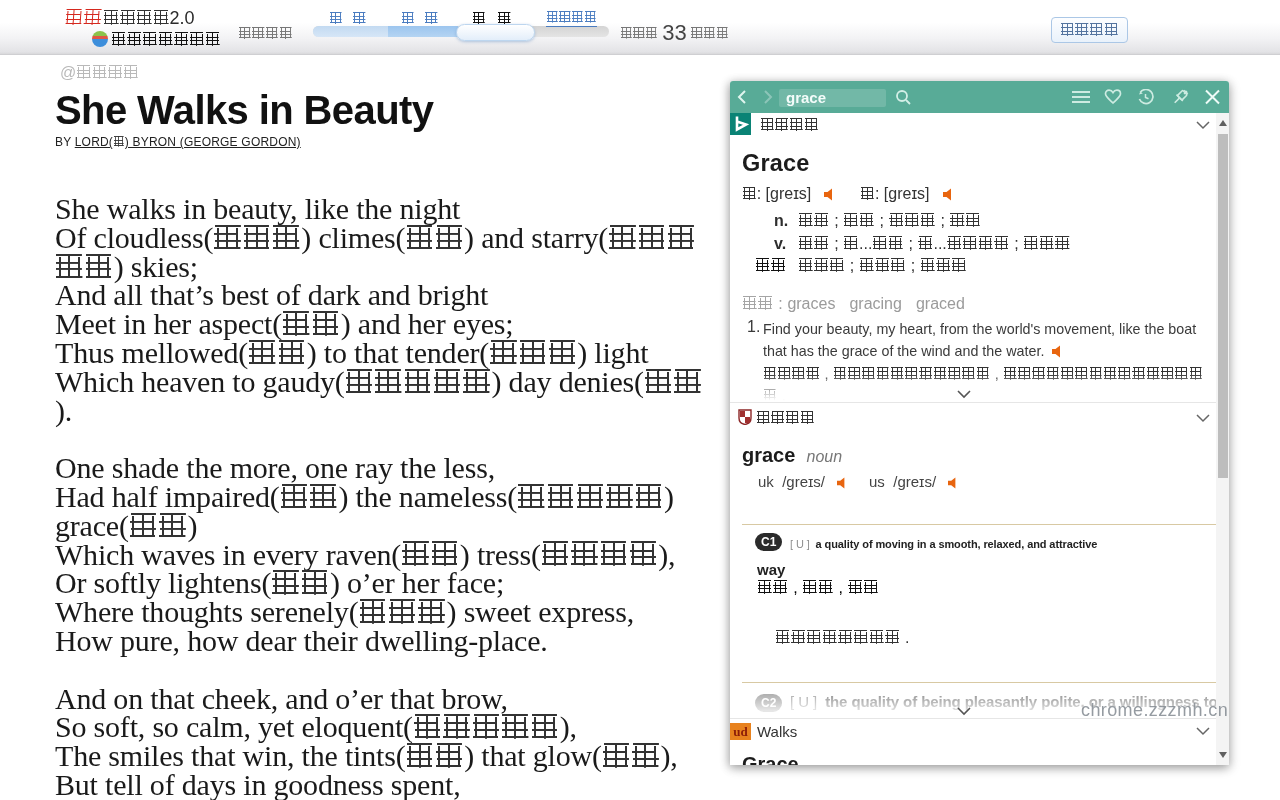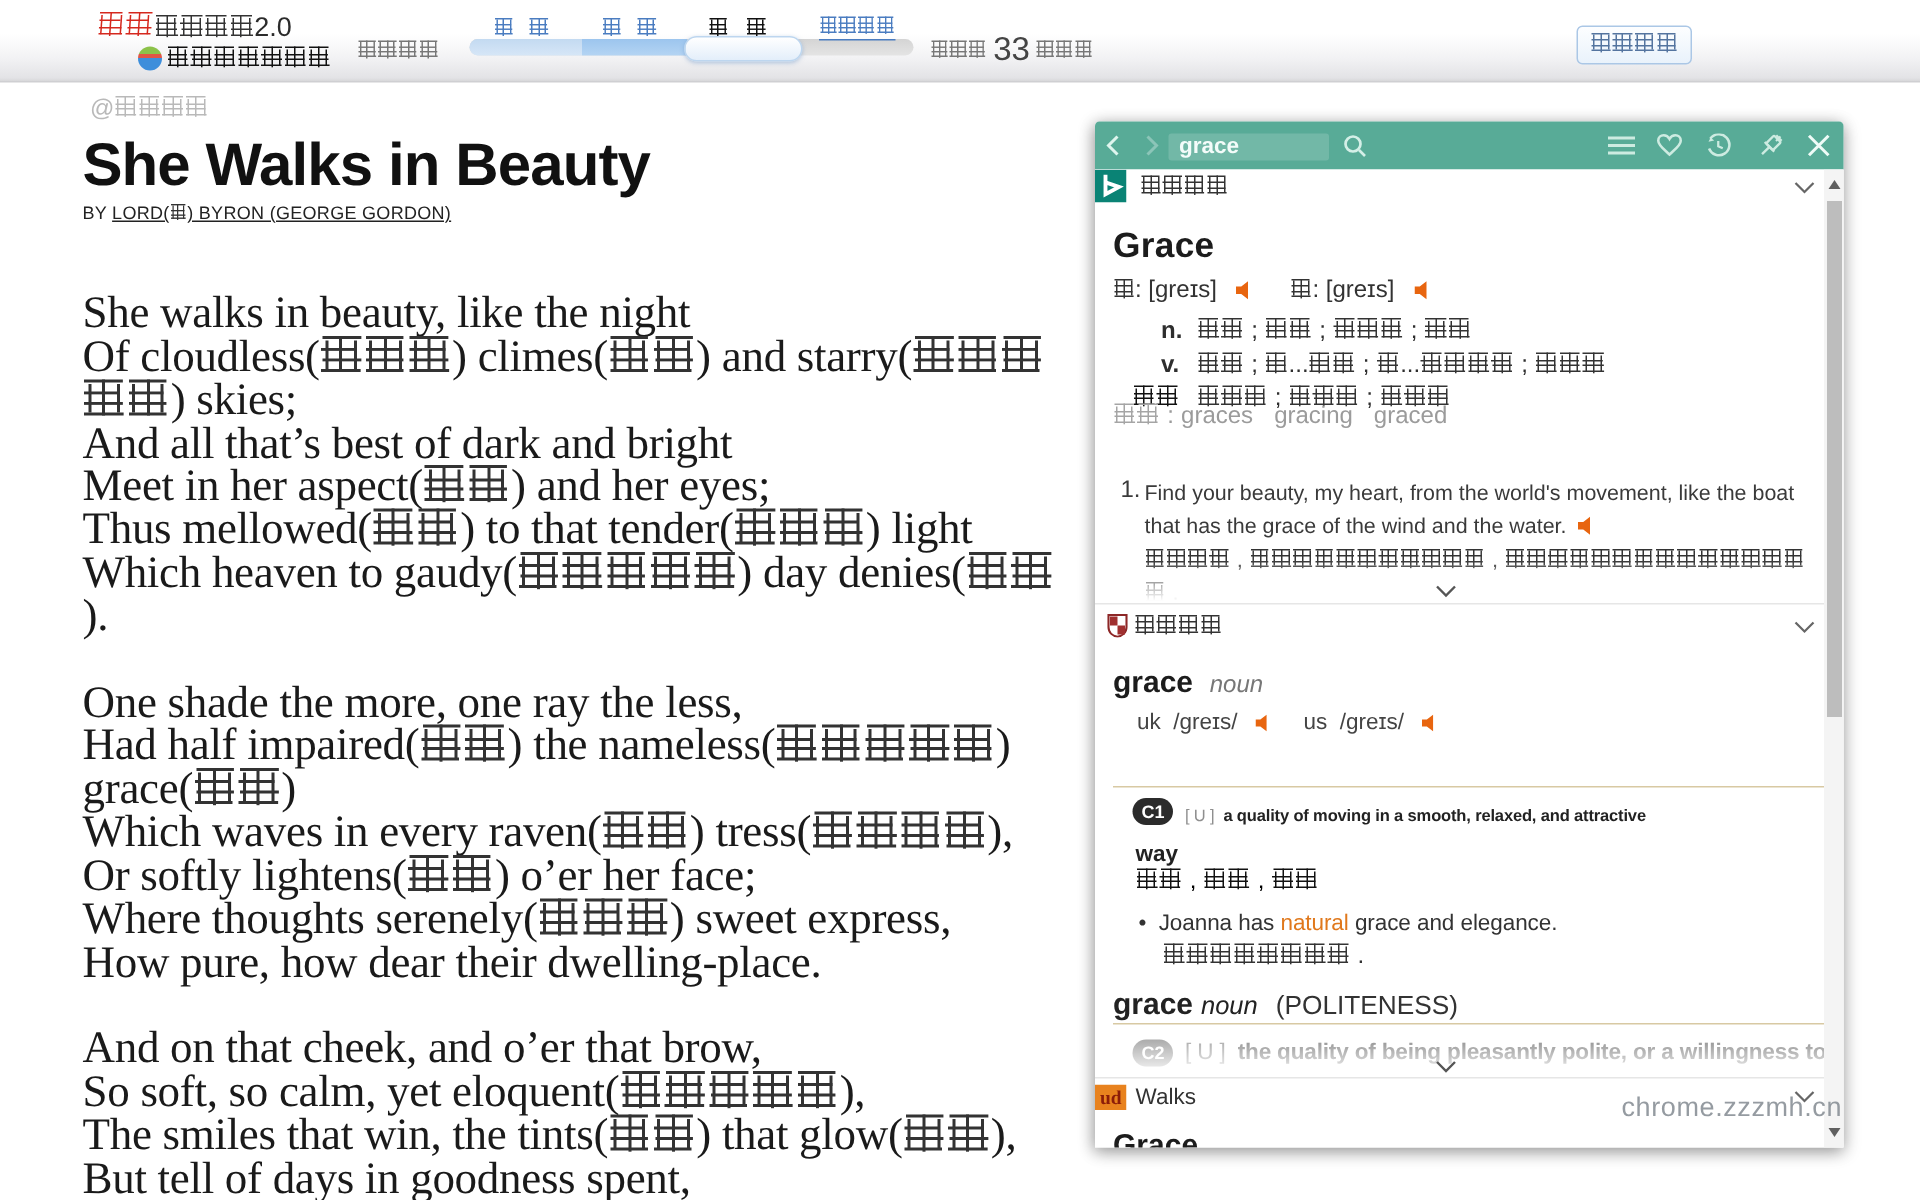--- a/index.html
+++ b/index.html
@@ -47,21 +47,21 @@
 #pbody{position:absolute;left:0;top:32px;width:499px;height:652px;background:#fff;overflow:hidden}
 #sbar{position:absolute;left:486px;top:0;width:13px;height:652px;background:#f4f4f4}
 #sthumb{position:absolute;left:1.5px;top:21px;width:10px;height:344px;background:#bdbdbd}
 .tri-up{position:absolute;left:2.5px;top:7px;width:0;height:0;border:4px solid transparent;border-bottom:6px solid #606060;border-top:none}
 .tri-dn{position:absolute;left:2.5px;bottom:7px;width:0;height:0;border:4px solid transparent;border-top:6px solid #606060;border-bottom:none}
 .shead{height:23px;font-size:15px;color:#333}
 .chev{position:absolute;width:16px;height:16px}
 svg{display:block}
 .spk{display:inline-block;vertical-align:-2px}
 .row{position:absolute;white-space:nowrap}
-#wm2{left:1081px;top:728px;font-size:18px;color:rgba(130,137,144,.85);z-index:20;letter-spacing:.4px}
+#wm2{left:1081px;top:700px;font-size:18px;color:rgba(130,137,144,.85);z-index:20;letter-spacing:.4px}
 </style></head><body>
 <div id="bar">
   <div class="abs" id="yd"><i class="z r"></i><i class="z r"></i></div>
   <div class="abs" id="wy"><i class="z"></i><i class="z"></i><i class="z"></i><i class="z"></i><span class="n">2.0</span></div>
   <div class="abs" id="salad"></div>
   <div class="abs" id="sala"><i class="z dk"></i><i class="z dk"></i><i class="z dk"></i><i class="z dk"></i><i class="z dk"></i><i class="z dk"></i><i class="z dk"></i></div>
   <div class="abs" id="lvl"><i class="z gy"></i><i class="z gy"></i><i class="z gy"></i><i class="z gy"></i></div>
   <div class="abs" id="track"></div>
     <div class="abs" id="seg1"></div>
     <div class="abs" id="seg2"></div>
@@ -149,21 +149,21 @@
           <path d="M0 4 H3.5 L8 0.5 V12.5 L3.5 9 H0 Z" fill="#e8650f"></path>
         </svg><span style="display:inline-block;width:23px"></span><i class="z" style="font-size:15px"></i>: [greɪs]<span style="display:inline-block;width:13px"></span><svg class="spk" width="13" height="13" viewBox="0 0 13 13">
           <path d="M0 4 H3.5 L8 0.5 V12.5 L3.5 9 H0 Z" fill="#e8650f"></path>
         </svg></div>
     <div class="row" style="left:44px;top:99px;font-size:16px;color:#2e2e2e;font-weight:bold">n.</div>
     <div class="row" style="left:68px;top:99px;font-size:16px;color:#2e2e2e"><i class="z"></i><i class="z"></i><span class="q">;</span><i class="z"></i><i class="z"></i><span class="q">;</span><i class="z"></i><i class="z"></i><i class="z"></i><span class="q">;</span><i class="z"></i><i class="z"></i></div>
     <div class="row" style="left:44px;top:122px;font-size:16px;color:#2e2e2e;font-weight:bold">v.</div>
     <div class="row" style="left:68px;top:122px;font-size:16px;color:#2e2e2e"><i class="z"></i><i class="z"></i><span class="q">;</span><i class="z"></i>...<i class="z"></i><i class="z"></i><span class="q">;</span><i class="z"></i>...<i class="z"></i><i class="z"></i><i class="z"></i><i class="z"></i><span class="q">;</span><i class="z"></i><i class="z"></i><i class="z"></i></div>
     <div class="row" style="left:25px;top:144px;font-size:16px;color:#2e2e2e;font-weight:bold"><i class="z dk"></i><i class="z dk"></i></div>
     <div class="row" style="left:68px;top:144px;font-size:16px;color:#2e2e2e"><i class="z"></i><i class="z"></i><i class="z"></i><span class="q">;</span><i class="z"></i><i class="z"></i><i class="z"></i><span class="q">;</span><i class="z"></i><i class="z"></i><i class="z"></i></div>
-    <div class="row" style="left:12px;top:156px;font-size:16px;color:#9b9b9b"><i class="z g" style="--c:#a5a5a5"></i><i class="z g" style="--c:#a5a5a5"></i><span class="q">:</span>graces<span style="display:inline-block;width:14px"></span>gracing<span style="display:inline-block;width:14px"></span>graced</div>
+    <div class="row" style="left:12px;top:182px;font-size:16px;color:#9b9b9b"><i class="z g" style="--c:#a5a5a5"></i><i class="z g" style="--c:#a5a5a5"></i><span class="q">:</span>graces<span style="display:inline-block;width:14px"></span>gracing<span style="display:inline-block;width:14px"></span>graced</div>
     <div class="row" style="left:17px;top:205px;font-size:16px;color:#3a3a3a">1.</div>
     <div class="abs" style="left:33px;top:205px;width:460px;font-size:14.3px;color:#3a3a3a;line-height:22.4px;white-space:nowrap">Find your beauty, my heart, from the world's movement, like the boat<br>that has the grace of the wind and the water.&nbsp;&nbsp;<svg class="spk" width="13" height="13" viewBox="0 0 13 13">
           <path d="M0 4 H3.5 L8 0.5 V12.5 L3.5 9 H0 Z" fill="#e8650f"></path>
         </svg><br><span style="font-size:14.6px"><i class="z"></i><i class="z"></i><i class="z"></i><i class="z"></i><span class="q">,</span><i class="z"></i><i class="z"></i><i class="z"></i><i class="z"></i><i class="z"></i><i class="z"></i><i class="z"></i><i class="z"></i><i class="z"></i><i class="z"></i><i class="z"></i><span class="q">,</span><i class="z"></i><i class="z"></i><i class="z"></i><i class="z"></i><i class="z"></i><i class="z"></i><i class="z"></i><i class="z"></i><i class="z"></i><i class="z"></i><i class="z"></i><i class="z"></i><i class="z"></i><i class="z"></i></span><br><span style="font-size:14.6px"><i class="z"></i><span class="q">.</span></span></div>
     <div class="abs" style="left:0;top:260px;width:486px;height:30px;background:linear-gradient(rgba(255,255,255,0),#fff 92%)"></div>
     <svg class="abs chev" style="left:226px;top:273px" width="16" height="16" viewBox="0 0 16 16">
         <path d="M2 5 L8 11 L14 5" fill="none" stroke="#555" stroke-width="1.6"></path>
       </svg>
     <div class="abs" style="left:0;top:289px;width:486px;border-top:1px solid #e6e6e6"></div>
 
@@ -182,23 +182,21 @@
     <div class="row" style="left:28px;top:360px;font-size:15px;color:#444;height:17px;line-height:17px">uk&nbsp;&nbsp;/greɪs/<span style="display:inline-block;width:12px"></span><svg class="spk" width="12" height="12" viewBox="0 0 13 13">
           <path d="M0 4 H3.5 L8 0.5 V12.5 L3.5 9 H0 Z" fill="#e8650f"></path>
         </svg><span style="display:inline-block;width:20px"></span>us&nbsp;&nbsp;/greɪs/<span style="display:inline-block;width:12px"></span><svg class="spk" width="12" height="12" viewBox="0 0 13 13">
           <path d="M0 4 H3.5 L8 0.5 V12.5 L3.5 9 H0 Z" fill="#e8650f"></path>
         </svg></div>
     <div class="abs" style="left:12px;top:411px;width:474px;border-top:1px solid #d8c9a3"></div>
     <div class="row" style="left:25px;top:419px"><span style="display:inline-block;background:#2b2b2b;color:#fff;font-size:12px;font-weight:bold;border-radius:9px;padding:2px 6px">C1</span></div>
     <div class="abs" style="left:60px;top:419px;font-size:11px;letter-spacing:-.1px;line-height:25px;color:#222;white-space:nowrap"><span style="color:#8f8f8f">[ U ]&nbsp;&nbsp;</span><b>a quality of moving in a smooth, relaxed, and attractive</b></div>
     <div class="row" style="left:27px;top:444px;font-size:15px;line-height:25px;color:#222;font-weight:bold">way</div>
     <div class="row" style="left:27px;top:466px;font-size:16px"><i class="z dk"></i><i class="z dk"></i><span class="q">,</span><i class="z dk"></i><i class="z dk"></i><span class="q">,</span><i class="z dk"></i><i class="z dk"></i></div>
-    <div class="row" style="left:29px;top:494px;font-size:15px;letter-spacing:-.05px;color:#333">•&nbsp;&nbsp;Joanna has <span style="color:#e0781c">natural</span> grace and elegance.</div>
     <div class="row" style="left:45px;top:516px;font-size:16px;color:#333"><i class="z"></i><i class="z"></i><i class="z"></i><i class="z"></i><i class="z"></i><i class="z"></i><i class="z"></i><i class="z"></i><span class="q">.</span></div>
-    <div class="row" style="left:12px;top:546px;font-size:19px;color:#222"><b style="font-size:20px">grace</b> <span style="font-style:italic;font-size:17px">noun</span><span style="display:inline-block;width:12px"></span><span style="color:#333;font-size:17.5px">(POLITENESS)</span></div>
     <div class="abs" style="left:12px;top:569px;width:474px;border-top:1px solid #d8c9a3"></div>
     <div class="row" style="left:25px;top:580px"><span style="display:inline-block;background:#9b9b9b;color:#fff;font-size:12px;font-weight:bold;border-radius:9px;padding:2px 6px">C2</span></div>
     <div class="row" style="left:60px;top:580px;font-size:15px;letter-spacing:-.1px;color:#9b9b9b">[ U ]&nbsp;&nbsp;<span style="color:#7d7d7d;font-weight:bold">the quality of being pleasantly polite, or a willingness to</span></div>
     <div class="abs" style="left:0;top:575px;width:486px;height:30px;background:linear-gradient(rgba(255,255,255,0),rgba(255,255,255,.75) 75%)"></div>
     <svg class="abs chev" style="left:226px;top:590px" width="16" height="16" viewBox="0 0 16 16">
         <path d="M2 5 L8 11 L14 5" fill="none" stroke="#555" stroke-width="1.6"></path>
       </svg>
     <div class="abs" style="left:0;top:605px;width:486px;border-top:1px solid #e6e6e6"></div>
 
     <div class="row" style="left:0;top:610px">

